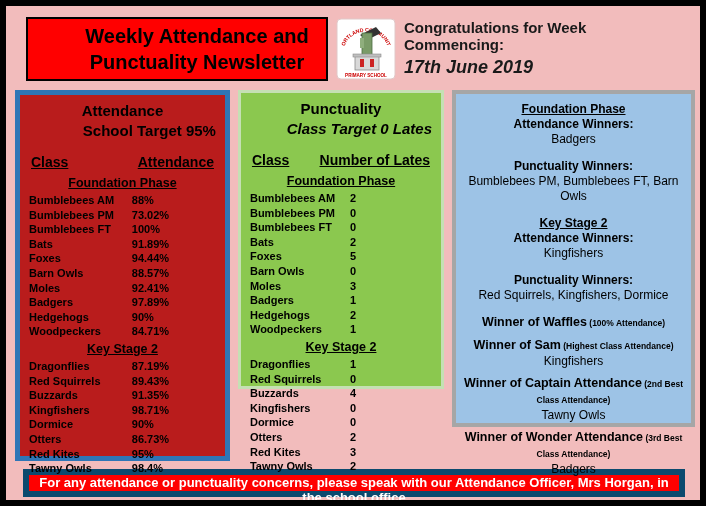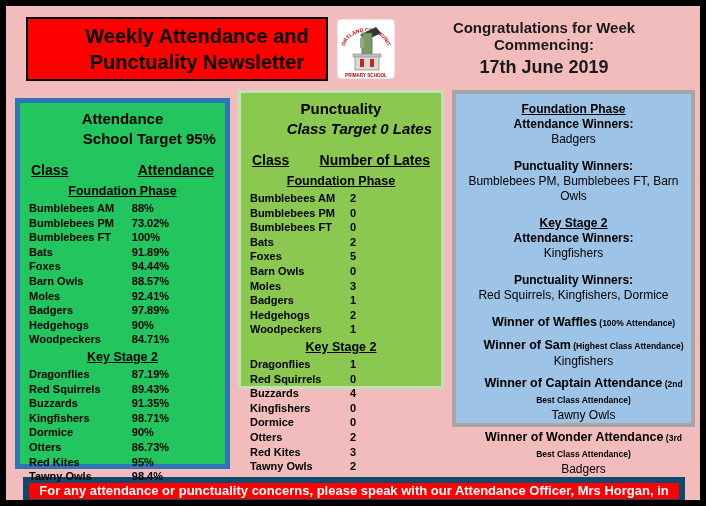--- a/index.html
+++ b/index.html
@@ -12,28 +12,28 @@
   html,body{width:706px;height:506px;}
   body{font-family:"Liberation Sans",sans-serif;background:#fff;}
   .page{width:706px;height:506px;background:var(--page-bg);border:6px solid #000;overflow:hidden;}
 
   
   .header{display:flex;align-items:center;gap:8px;padding:7px 16px 4px 20px;height:82px;}
   .title-box{width:302px;height:64px;background:var(--red);border:2px solid #000;
     display:flex;flex-direction:column;justify-content:center;text-align:center;padding-left:40px;}
   .title-box div{font-size:20px;font-weight:bold;color:#000;line-height:26px;}
   .logo{width:60px;height:62px;flex:0 0 auto;}
-  .congrats{flex:1;text-align:center;}
+  .congrats{flex:1;text-align:left;}
   .congrats .line1{font-size:15px;font-weight:bold;color:#1a1a1a;}
-  .congrats .line2{font-size:18px;font-weight:bold;margin-top:4px;color:#1a1a1a;}
+  .congrats .line2{font-size:18px;font-weight:bold;font-style:italic;margin-top:4px;color:#1a1a1a;}
 
   
   .main{display:flex;gap:8px;margin:2px 5px 0 9px;align-items:flex-start;}
   .panel{padding:6px 9px;}
-  .panel-attendance{width:218px;height:371px;background:#22c55e;border:5px solid var(--att-border);margin-top:8px;}
+  .panel-attendance{width:218px;height:371px;background:#b91c1c;border:5px solid var(--att-border);}
   .panel-punctuality{width:209px;height:299px;background:var(--punc-bg);border:3px solid var(--punc-border);}
   .col3{width:247px;height:371px;display:flex;flex-direction:column;}
   .panel-winners{height:337px;background:var(--win-bg);border:4px solid var(--win-border);
     text-align:center;padding:8px 4px;}
   .whole-school{margin-top:auto;height:28px;background:var(--yellow);border:3px solid var(--yellow-border);
     display:flex;align-items:center;justify-content:center;font-size:12.5px;font-weight:bold;color:#000;}
 
   .ptitle{text-align:center;font-size:15px;font-weight:bold;line-height:20px;color:#000;}
   .psubtitle{text-align:right;font-size:15px;font-weight:bold;line-height:20px;color:#000;}
   .panel-punctuality .psubtitle{font-style:italic;}
@@ -43,21 +43,21 @@
     margin:3px 0 2px 0;line-height:15px;color:#000;}
   .trow{display:flex;line-height:14.6px;font-size:11px;font-weight:bold;color:#000;}
   .tlabel{flex:1;text-align:left;}
   .tvalue{width:45%;text-align:left;}
 
   
   .wheading{font-size:12px;font-weight:bold;text-decoration:underline;line-height:15px;color:#000;}
   .wlabel{font-size:12px;font-weight:bold;line-height:15px;color:#000;}
   .wvalue{font-size:12px;line-height:15px;color:#000;}
   .wgroup{margin-bottom:12px;}
-  .award{margin-bottom:7px;margin-left:20px;}
+  .award{margin-bottom:7px;}
   .award-title{font-size:12.5px;font-weight:bold;line-height:15px;color:#000;}
   .award-note{font-size:8.5px;font-weight:bold;}
   .award-winner{font-size:12px;line-height:15px;color:#000;}
 
   
   .footer{margin:8px 15px 0 17px;height:28px;background:var(--red);border:6px solid #0c4a6e;
     display:flex;align-items:flex-start;justify-content:center;}
   .footer div{color:#fff;font-size:13px;font-weight:bold;text-align:center;}
 </style>
 </head>

